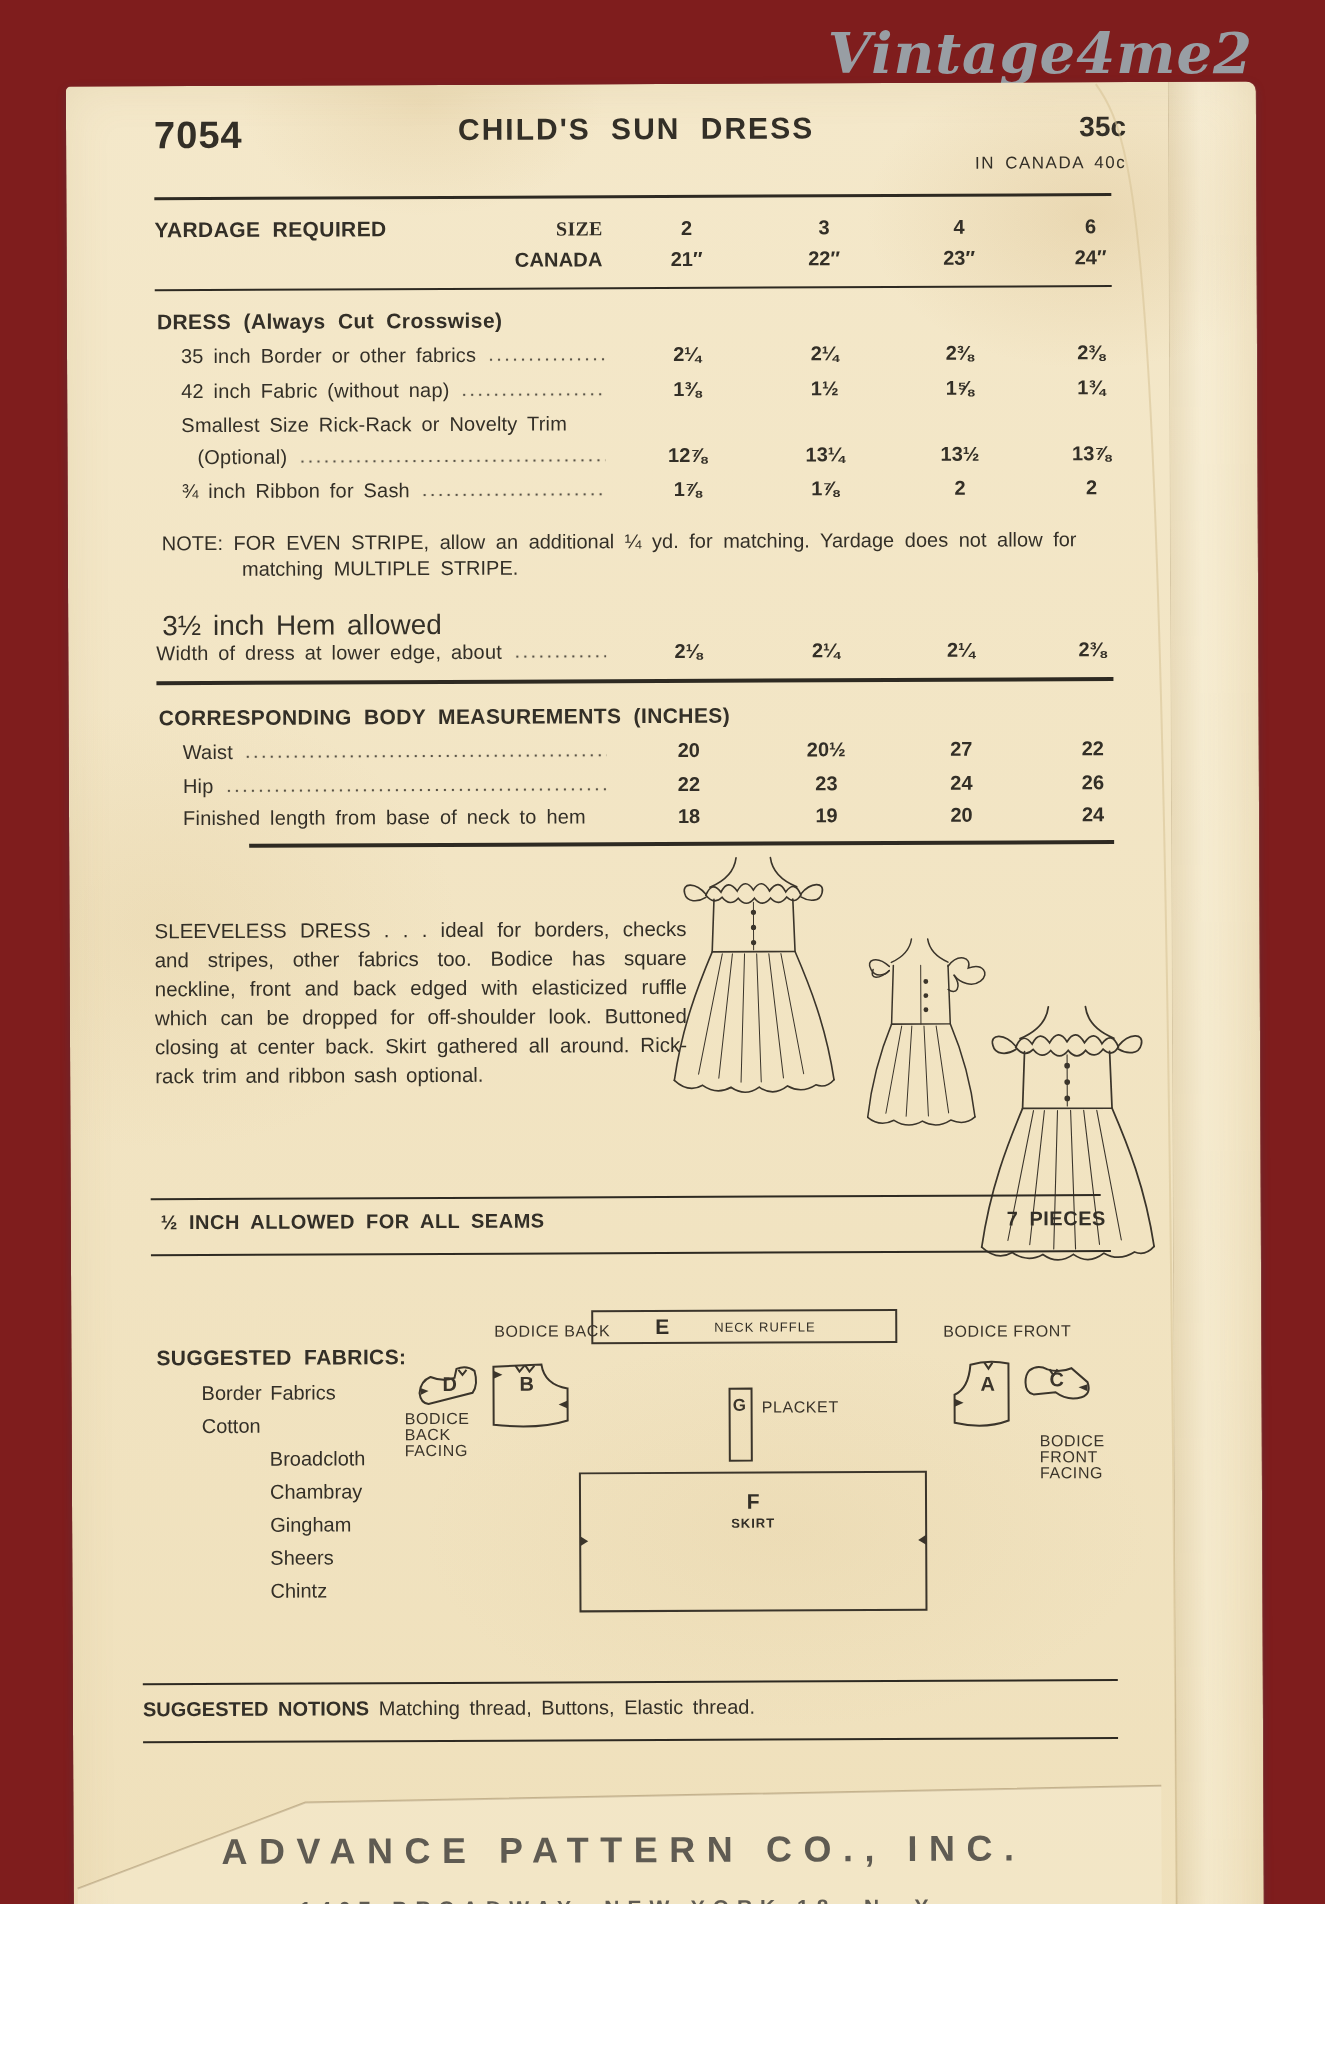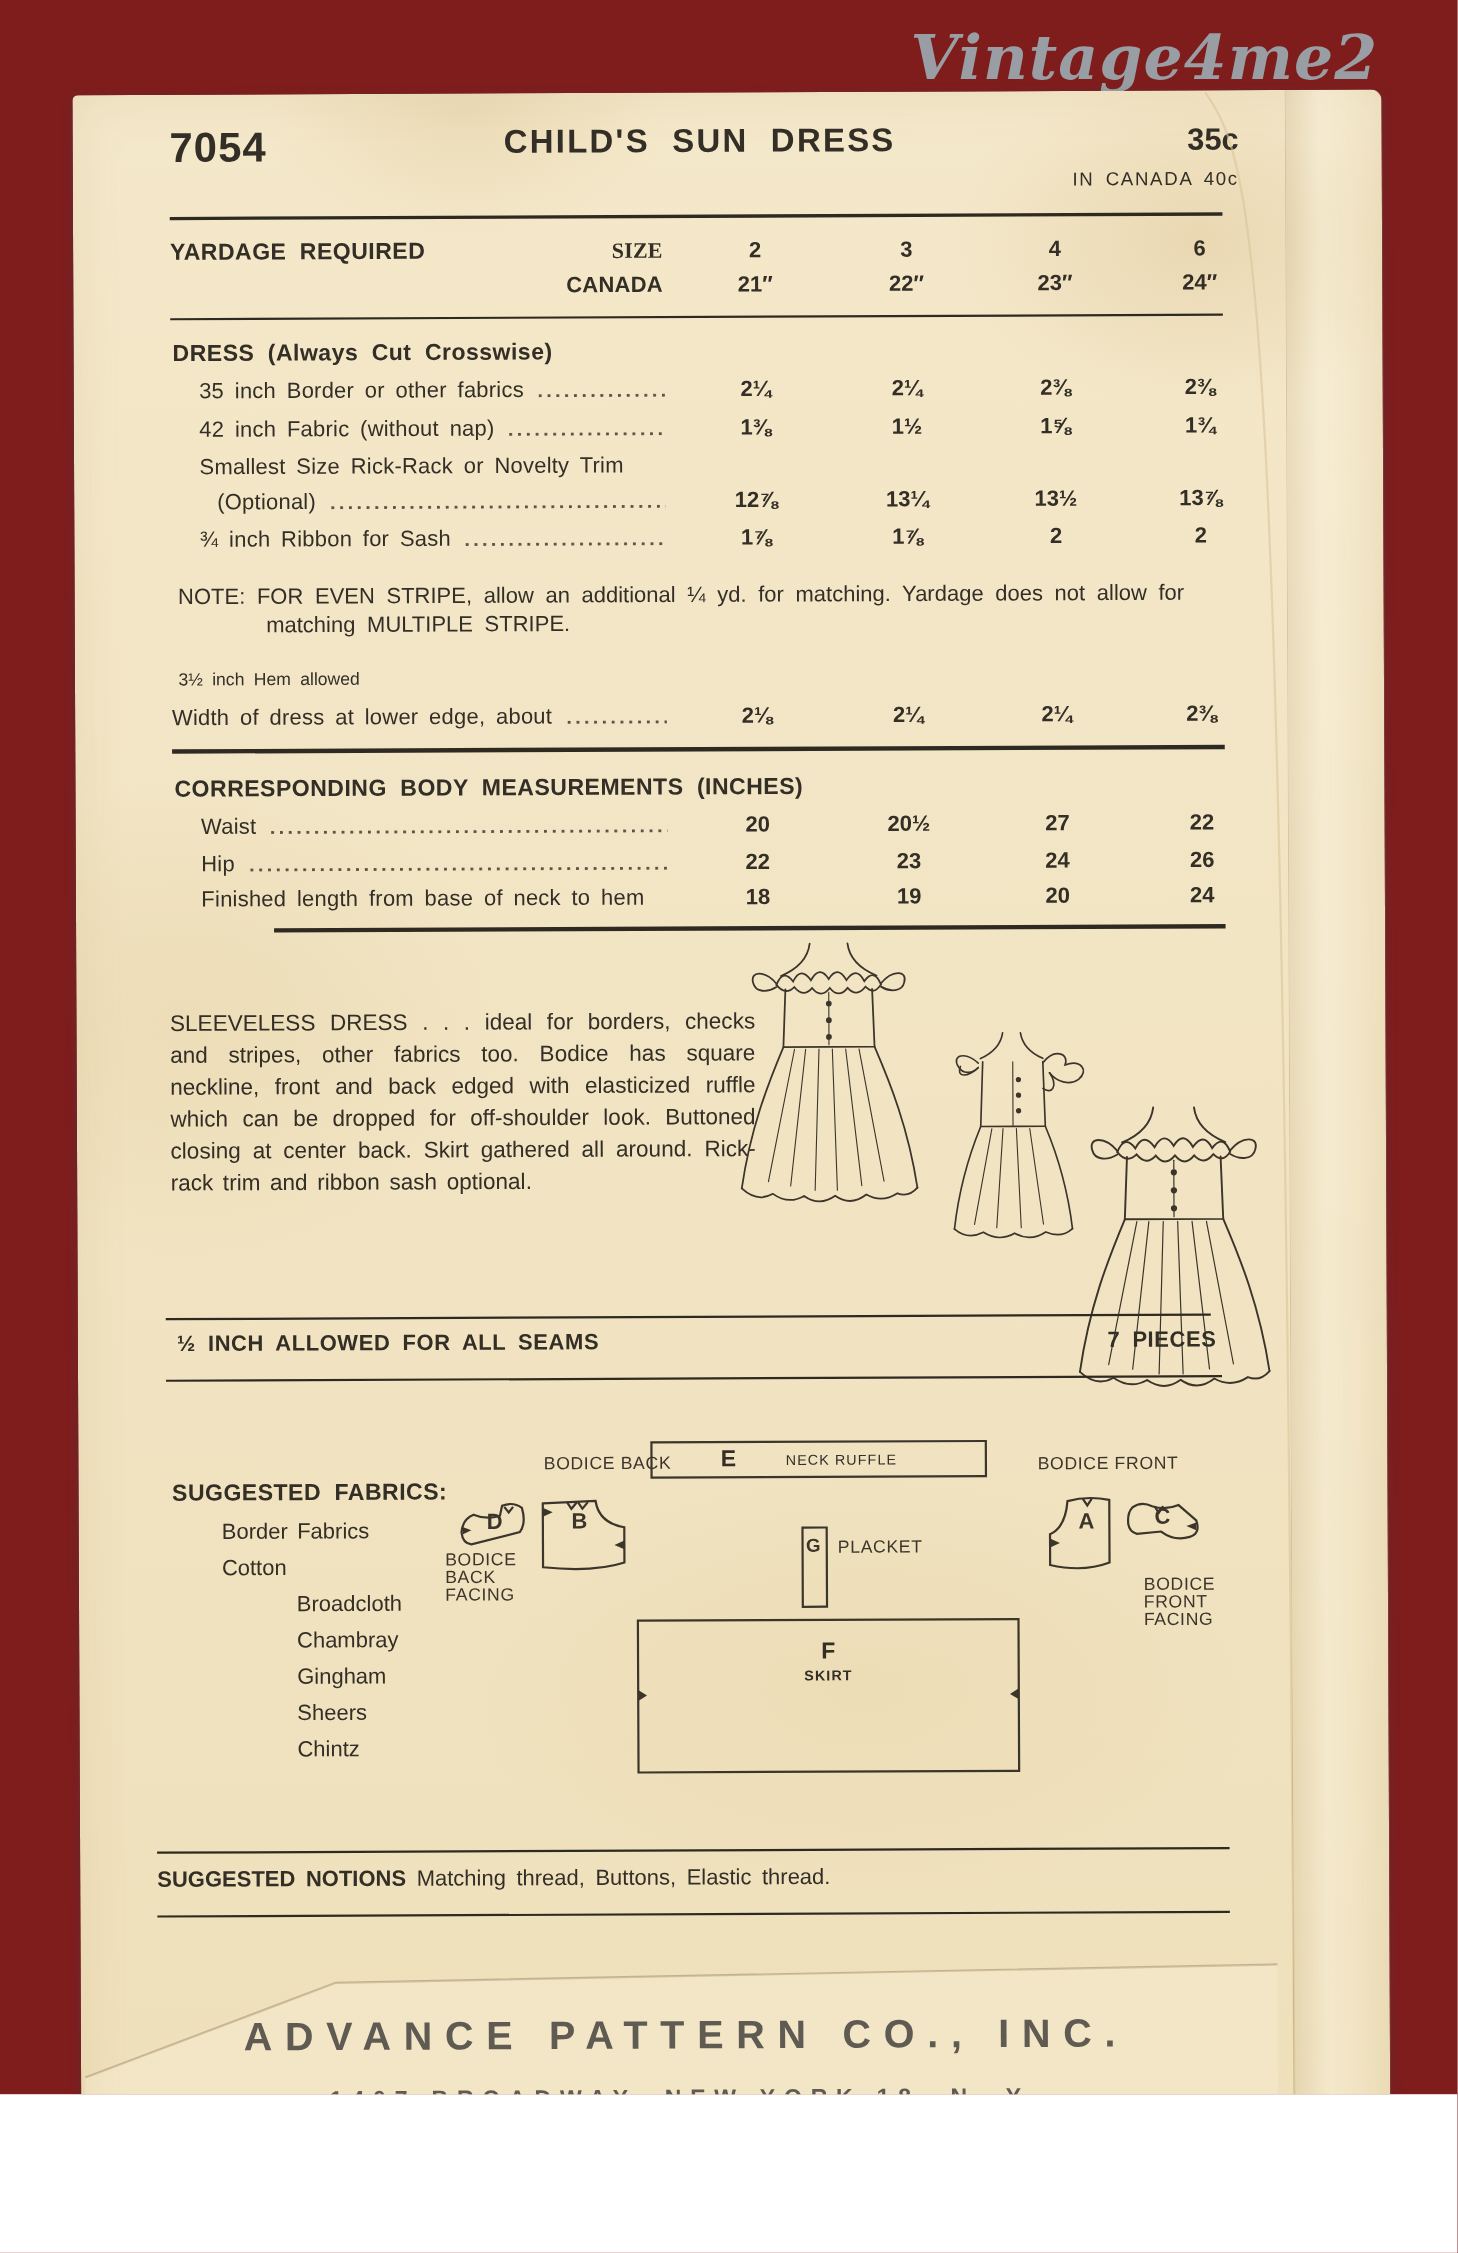--- a/index.html
+++ b/index.html
@@ -155,21 +155,21 @@
       <div class="val">1⅞</div>
       <div class="val">2</div>
       <div class="val">2</div>
     </div>
 
     <div class="abs note">
       <span>NOTE:</span>
       <span>FOR EVEN STRIPE, allow an additional ¼ yd. for matching. Yardage does not allow for matching MULTIPLE STRIPE.</span>
     </div>
 
-    <div class="abs" style="left:94px;top:524px;font-size:16px;word-spacing:4px;">3½ inch Hem allowed</div>
+    <div class="abs" style="left:94px;top:524px;font-size:28px;word-spacing:4px;">3½ inch Hem allowed</div>
 
     <div class="trow" style="top:556px;">
       <div class="lbl">
         <span>Width of dress at lower edge, about</span>
         <span class="dots"></span>
       </div>
       <div class="val">2⅛</div>
       <div class="val">2¼</div>
       <div class="val">2¼</div>
       <div class="val">2⅜</div>

